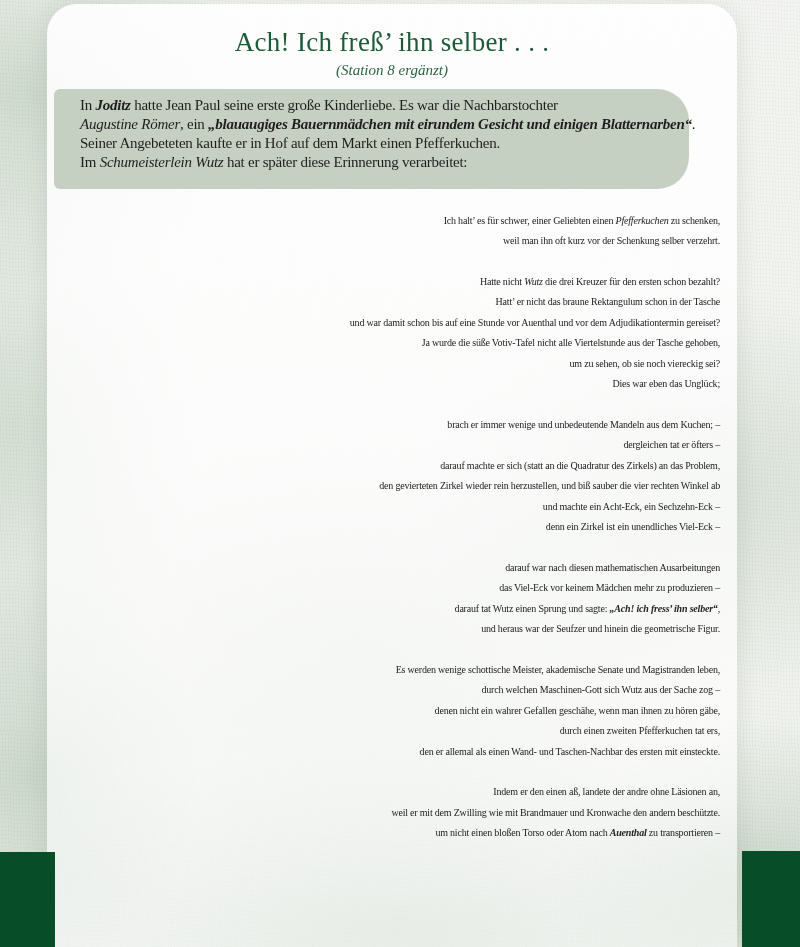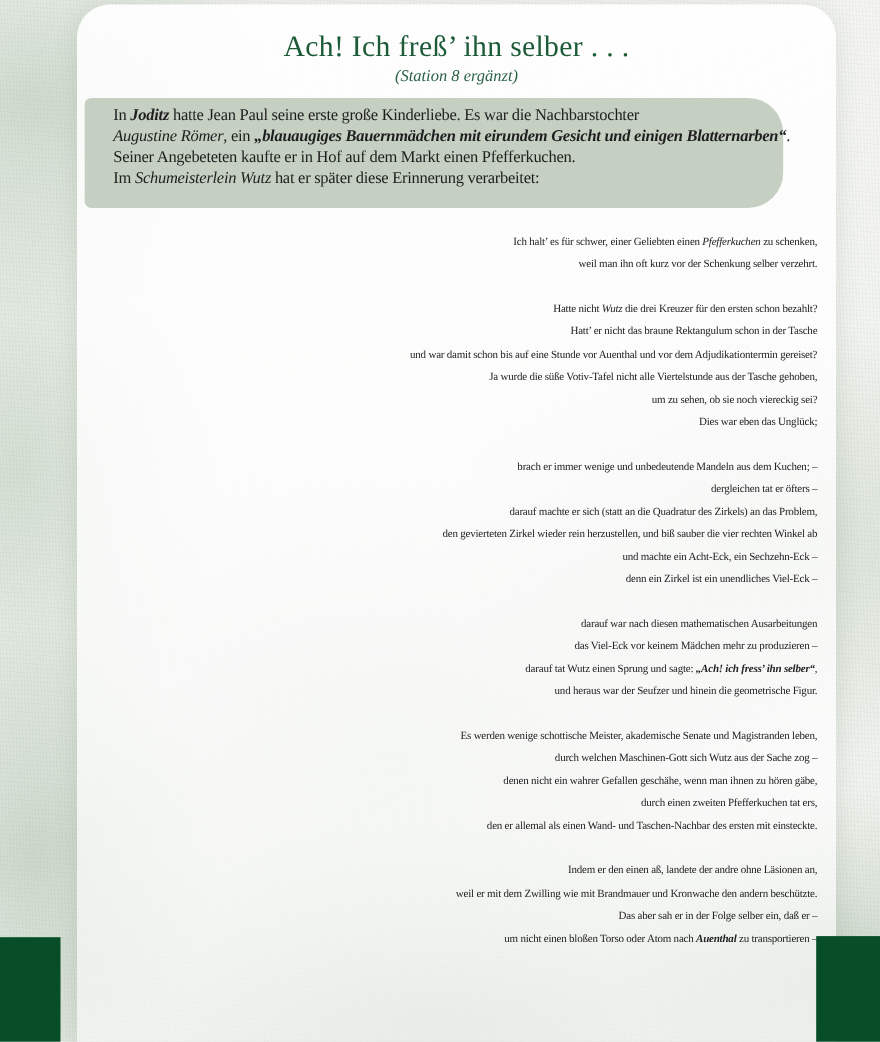--- a/index.html
+++ b/index.html
@@ -18,21 +18,21 @@
       radial-gradient(ellipse 320px 280px at 4% 10%, rgba(150,178,150,0.40), transparent 70%),
       radial-gradient(ellipse 260px 420px at 2% 45%, rgba(150,178,150,0.32), transparent 70%),
       radial-gradient(ellipse 240px 300px at 4% 82%, rgba(145,172,146,0.38), transparent 70%),
       radial-gradient(ellipse 420px 280px at 88% 52%, rgba(160,182,158,0.30), transparent 72%),
       radial-gradient(ellipse 520px 320px at 45% 70%, rgba(162,182,160,0.26), transparent 72%),
       radial-gradient(ellipse 640px 240px at 50% 98%, rgba(148,172,148,0.38), transparent 75%),
       radial-gradient(ellipse 300px 200px at 97% 92%, rgba(148,172,148,0.34), transparent 75%),
       linear-gradient(#f4f5f2,#eef1ec);
   }
   .card{
-    position:absolute;left:70px;top:4px;width:690px;height:943px;
+    position:absolute;left:47px;top:4px;width:690px;height:943px;
     background:linear-gradient(rgba(255,255,255,0.90), rgba(255,255,255,0.74) 70%, rgba(255,255,255,0.55));
     border-radius:30px 30px 0 0;
     box-shadow:0 2px 22px rgba(60,72,60,0.12);
   }
   .title{
     margin:24px 0 0;text-align:center;
     font-size:27px;font-weight:normal;line-height:1.1;
     color:#1d5b38;letter-spacing:0.3px;
   }
   .subtitle{
@@ -112,21 +112,20 @@
         <div class="stanza">
           <div class="pline">Es werden wenige schottische Meister, akademische Senate und Magistranden leben,</div>
           <div class="pline">durch welchen Maschinen-Gott sich Wutz aus der Sache zog –</div>
           <div class="pline">denen nicht ein wahrer Gefallen geschähe, wenn man ihnen zu hören gäbe,</div>
           <div class="pline">durch einen zweiten Pfefferkuchen tat ers,</div>
           <div class="pline">den er allemal als einen Wand- und Taschen-Nachbar des ersten mit einsteckte.</div>
         </div>
         <div class="stanza">
           <div class="pline">Indem er den einen aß, landete der andre ohne Läsionen an,</div>
           <div class="pline">weil er mit dem Zwilling wie mit Brandmauer und Kronwache den andern beschützte.</div>
-          <div class="pline">Das aber sah er in der Folge selber ein, daß er –</div>
           <div class="pline">um nicht einen bloßen Torso oder Atom nach <span class="bi">Auenthal</span> zu transportieren –</div>
         </div>
       </div>
   </div>
 
   <div class="corner corner-left"></div>
   <div class="corner corner-right"></div>
 </div>
 
 </body></html>

